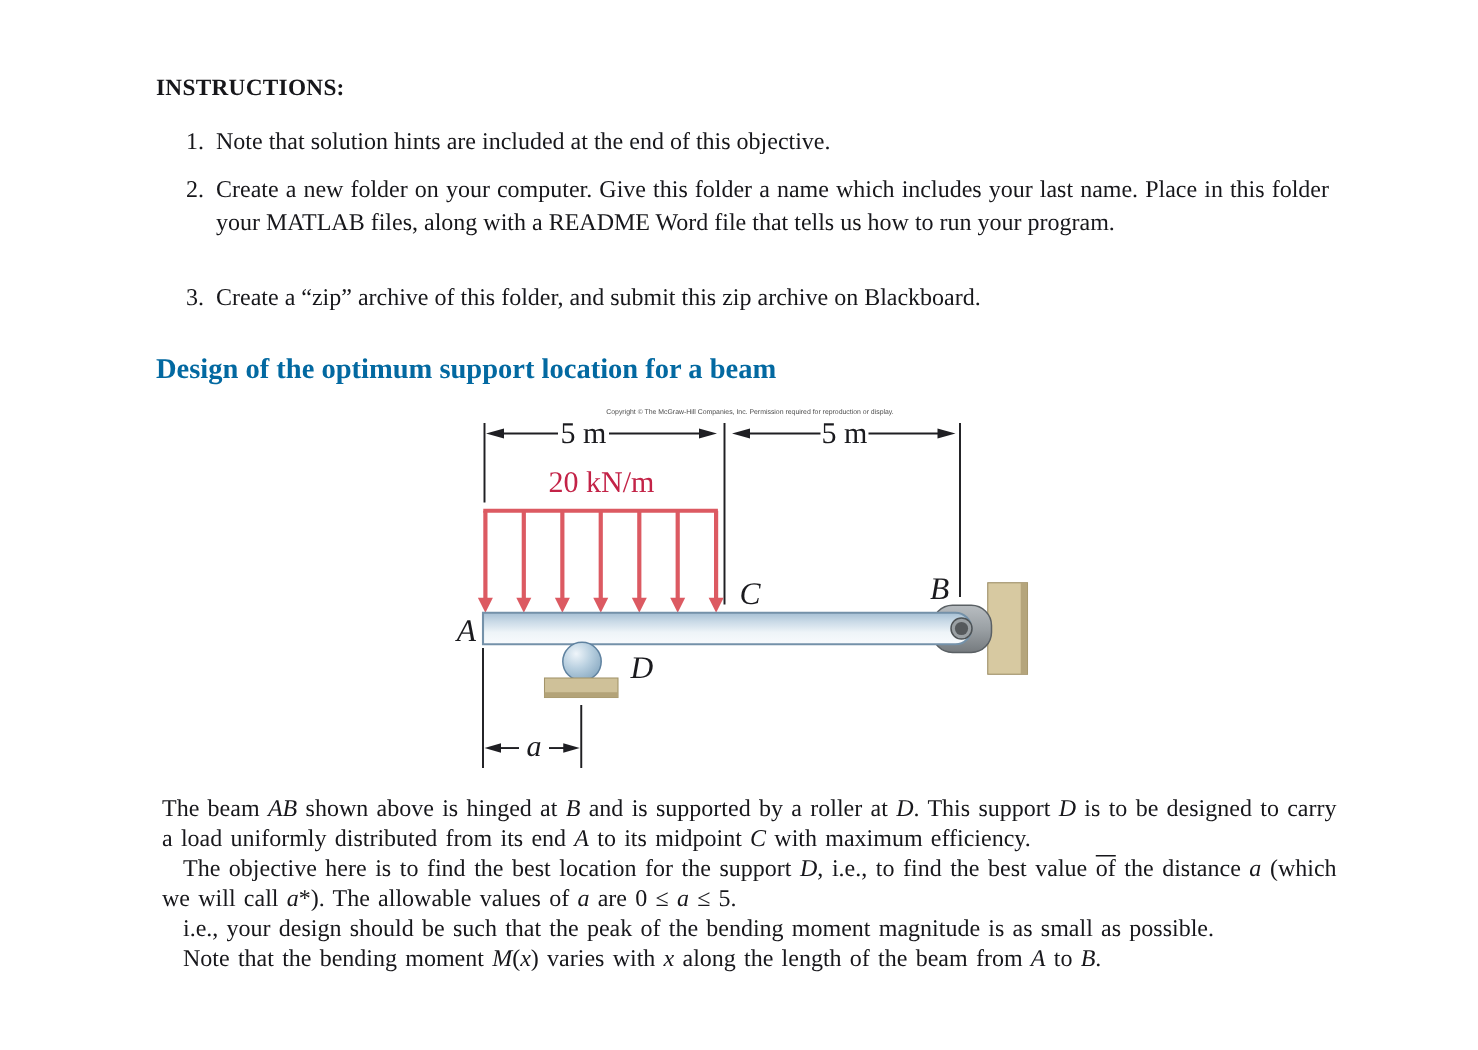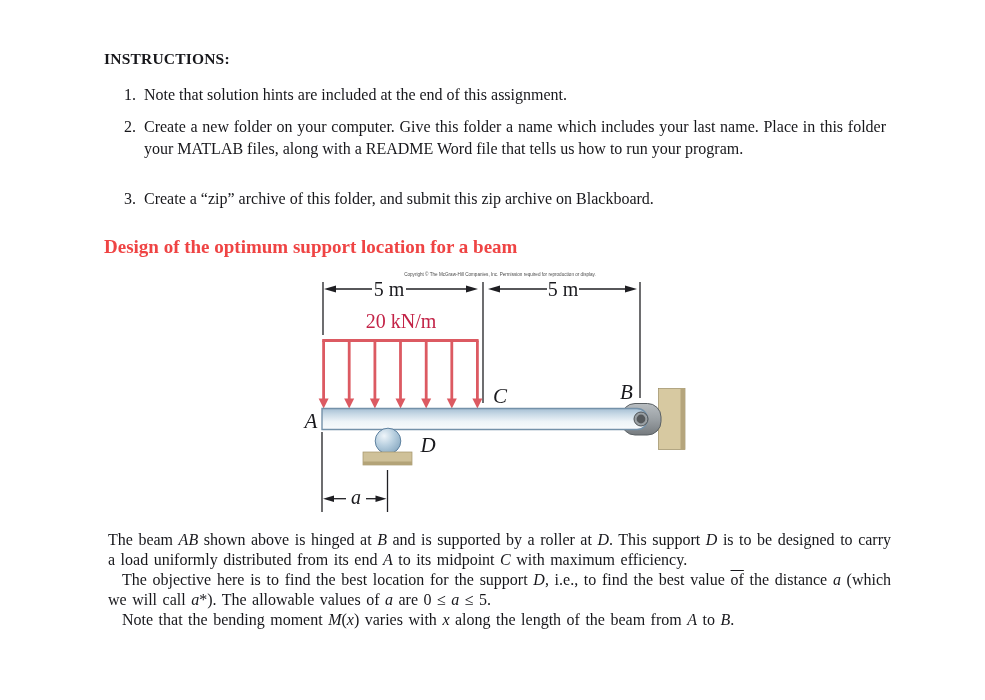--- a/index.html
+++ b/index.html
@@ -22,21 +22,21 @@
   }
   .list-item {
     position: absolute; left: 124px; width: 762px;
     display: flex; align-items: flex-start;
     font-size: 16px; line-height: 22px;
   }
   .list-item .num { flex: none; width: 20px; }
   .list-item .txt { flex: 1; text-align: justify; }
   .section-heading {
     position: absolute; left: 104px; top: 190px;
-    font-weight: bold; font-size: 19px; color: #ef4444;
+    font-weight: bold; font-size: 19px; color: #0369a1;
   }
   .figure {
     position: absolute; left: 280px; top: 218px;
     width: 420px; height: 258px;
   }
   .fig-copy   { font-family: "Liberation Sans", sans-serif; font-size: 4.6px; fill: #4c4c4c; }
   .fig-dim    { font-family: "Liberation Serif", serif; font-size: 20px; fill: #1a1a1e; }
   .fig-load   { font-family: "Liberation Serif", serif; font-size: 20px; }
   .fig-label  { font-family: "Liberation Serif", serif; font-style: italic; font-size: 21px; fill: #1a1a1e; }
   .fig-alabel { font-family: "Liberation Serif", serif; font-style: italic; font-size: 20px; fill: #1a1a1e; }
@@ -53,21 +53,21 @@
 </style>
 </head>
 <body>
 
 <div class="page">
 
   <div class="instr-title">INSTRUCTIONS:</div>
 
   <div class="list-item" style="top:38px">
     <span class="num">1.</span>
-    <span class="txt">Note that solution hints are included at the end of this assignment.</span>
+    <span class="txt">Note that solution hints are included at the end of this objective.</span>
   </div>
   <div class="list-item" style="top:70px">
     <span class="num">2.</span>
     <span class="txt">Create a new folder on your computer. Give this folder a name which includes your last name. Place in this folder your MATLAB files, along with a README Word file that tells us how to run your program.</span>
   </div>
   <div class="list-item" style="top:142px">
     <span class="num">3.</span>
     <span class="txt">Create a “zip” archive of this folder, and submit this zip archive on Blackboard.</span>
   </div>
 
@@ -156,16 +156,17 @@
     <text class="fig-label" x="311" y="381.5" text-anchor="middle">A</text>
     <text class="fig-label" x="500" y="356.5" text-anchor="middle">C</text>
     <text class="fig-label" x="626.5" y="353" text-anchor="middle">B</text>
     <text class="fig-label" x="428" y="406" text-anchor="middle">D</text>
     <text class="fig-alabel" x="356" y="458" text-anchor="middle">a</text>
   </svg>
 
   <div class="body-text">
     <p class="para"><span>The beam </span><span class="run-i">AB</span><span> shown above is hinged at </span><span class="run-i">B</span><span> and is supported by a roller at </span><span class="run-i">D</span><span>. This support </span><span class="run-i">D</span><span> is to be designed to carry a load uniformly distributed from its end </span><span class="run-i">A</span><span> to its midpoint </span><span class="run-i">C</span><span> with maximum efficiency.</span></p>
     <p class="para indent"><span>The objective here is to find the best location for the support </span><span class="run-i">D</span><span>, i.e., to find the best value </span><span class="run-ov">of</span><span> the distance </span><span class="run-i">a</span><span> (which we will call </span><span class="run-i">a</span><span>*). The allowable values of </span><span class="run-i">a</span><span> are 0 ≤ </span><span class="run-i">a</span><span> ≤ 5.</span></p>
+    <p class="para indent"><span>i.e., your design should be such that the peak of the bending moment magnitude is as small as possible.</span></p>
     <p class="para indent"><span>Note that the bending moment </span><span class="run-i">M</span><span>(</span><span class="run-i">x</span><span>) varies with </span><span class="run-i">x</span><span> along the length of the beam from </span><span class="run-i">A</span><span> to </span><span class="run-i">B</span><span>.</span></p>
   </div>
 
 </div>
 
 </body></html>

